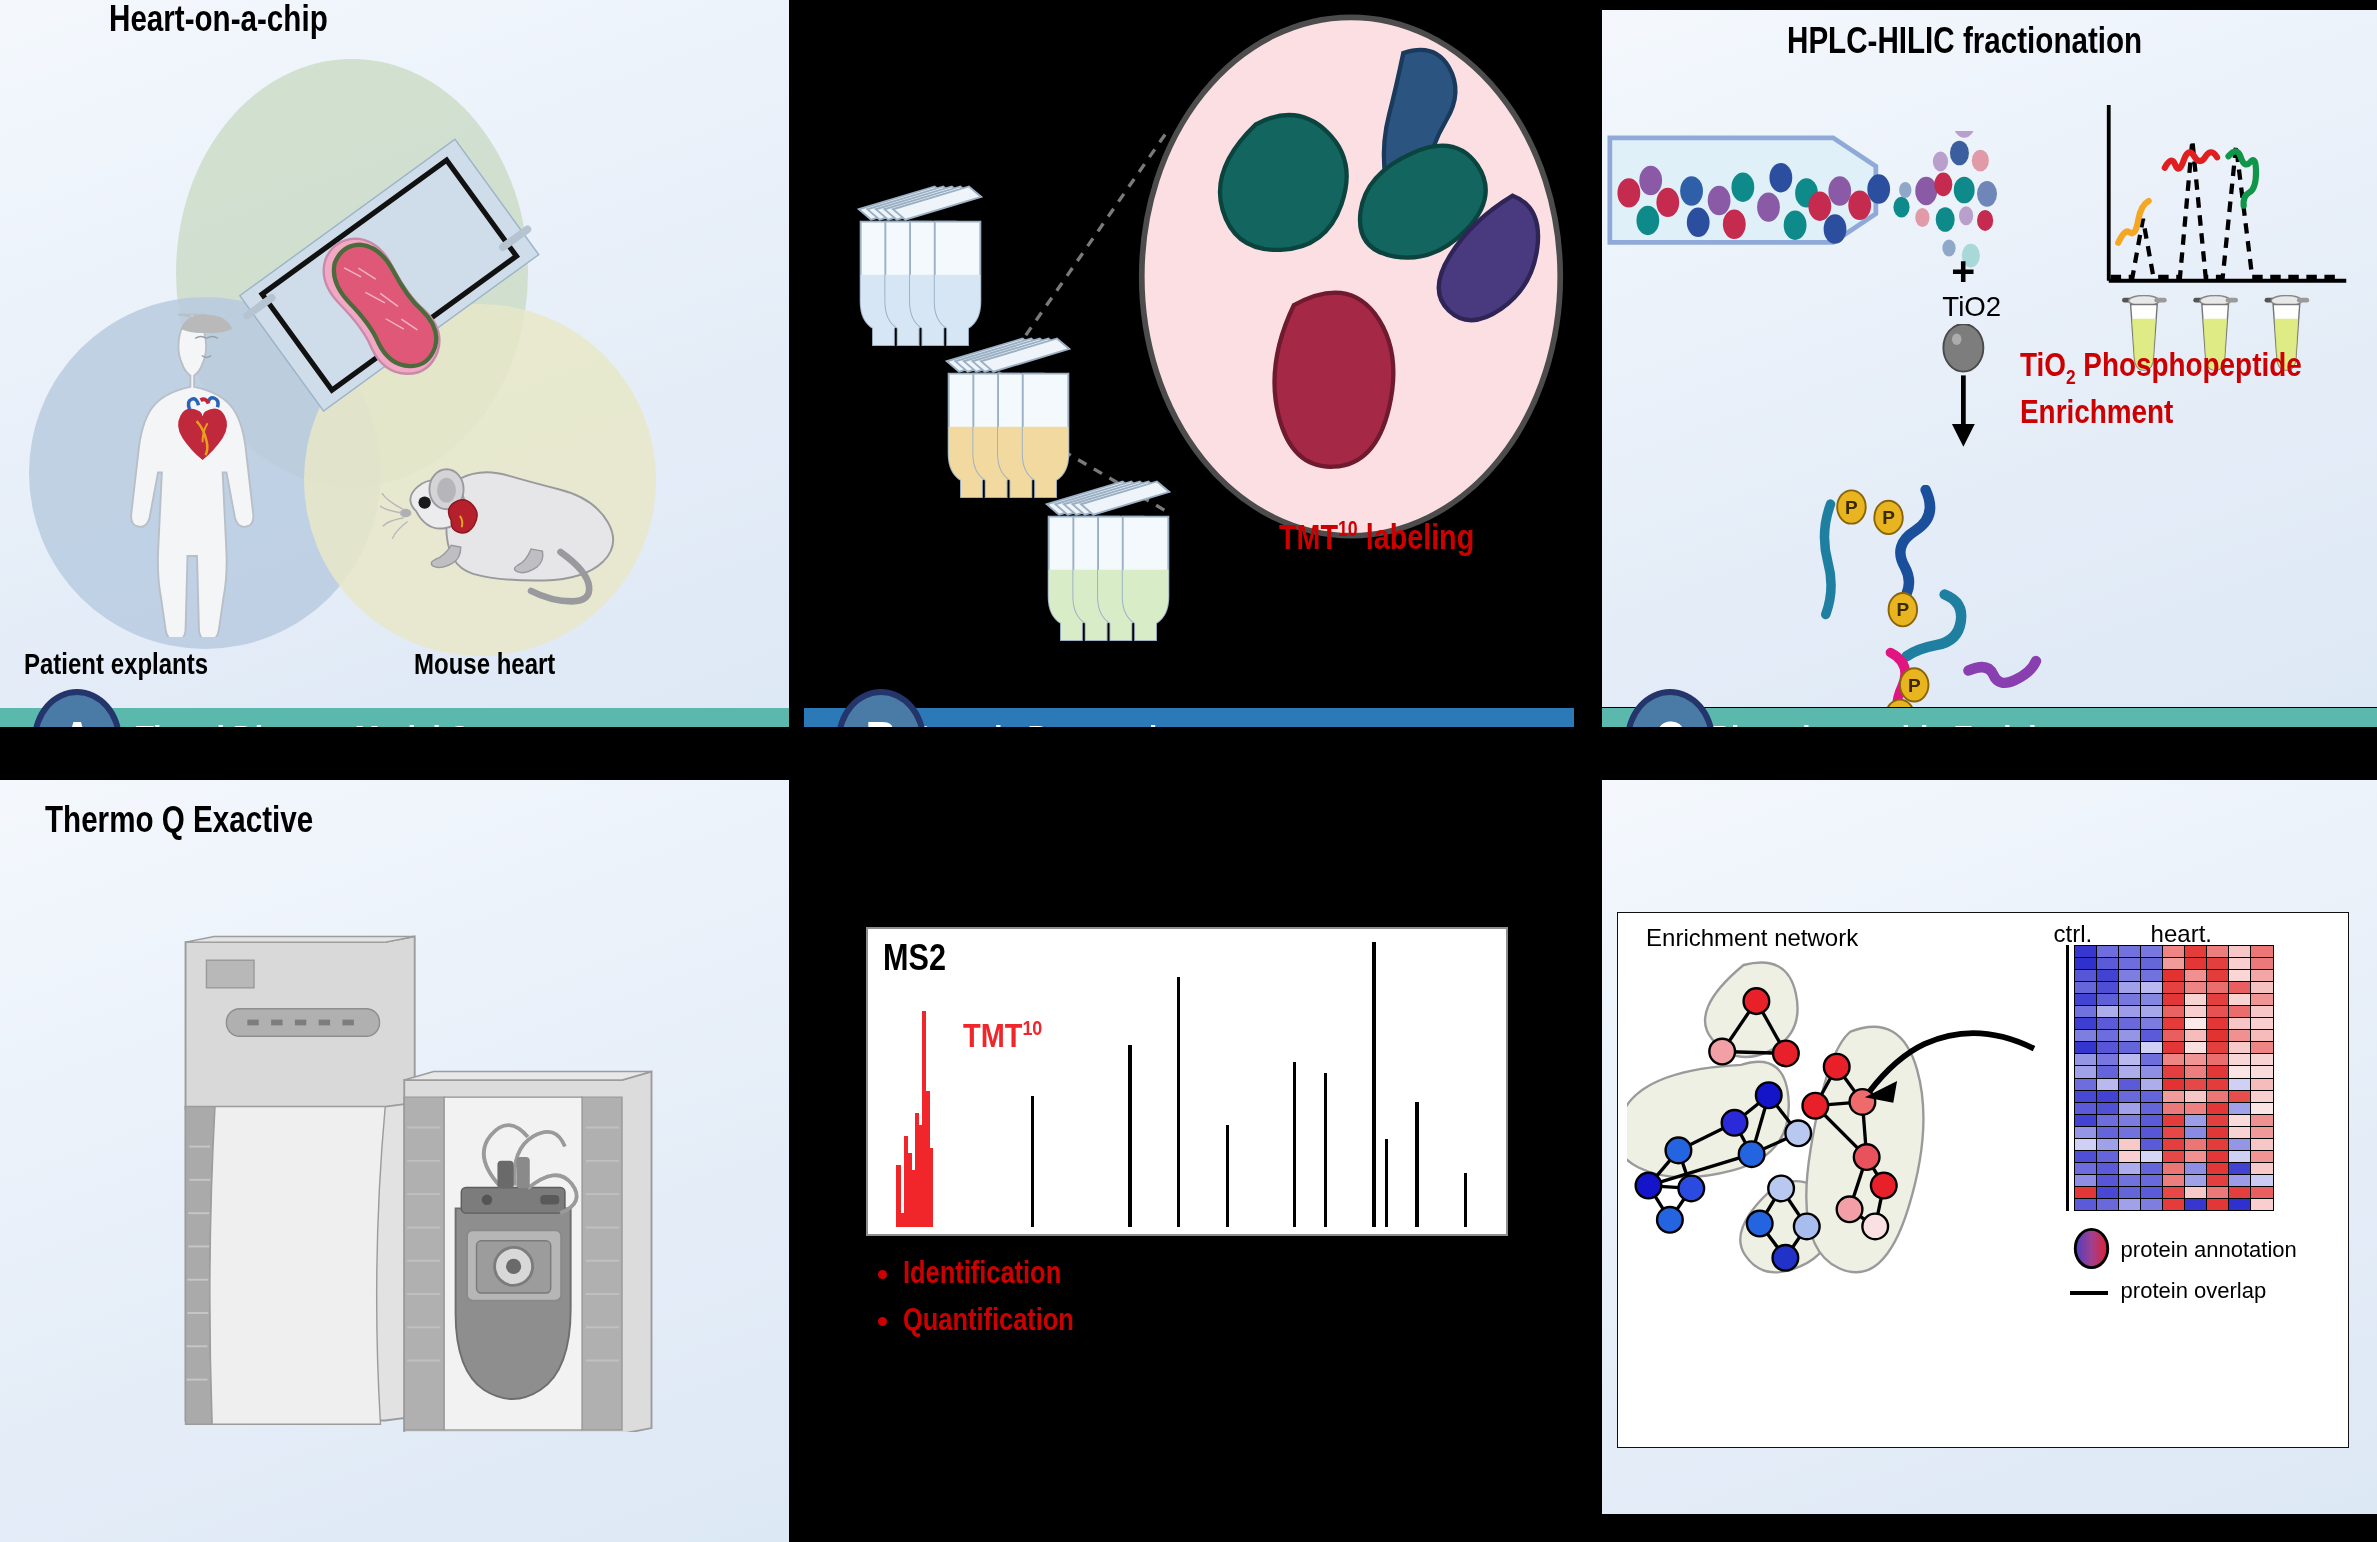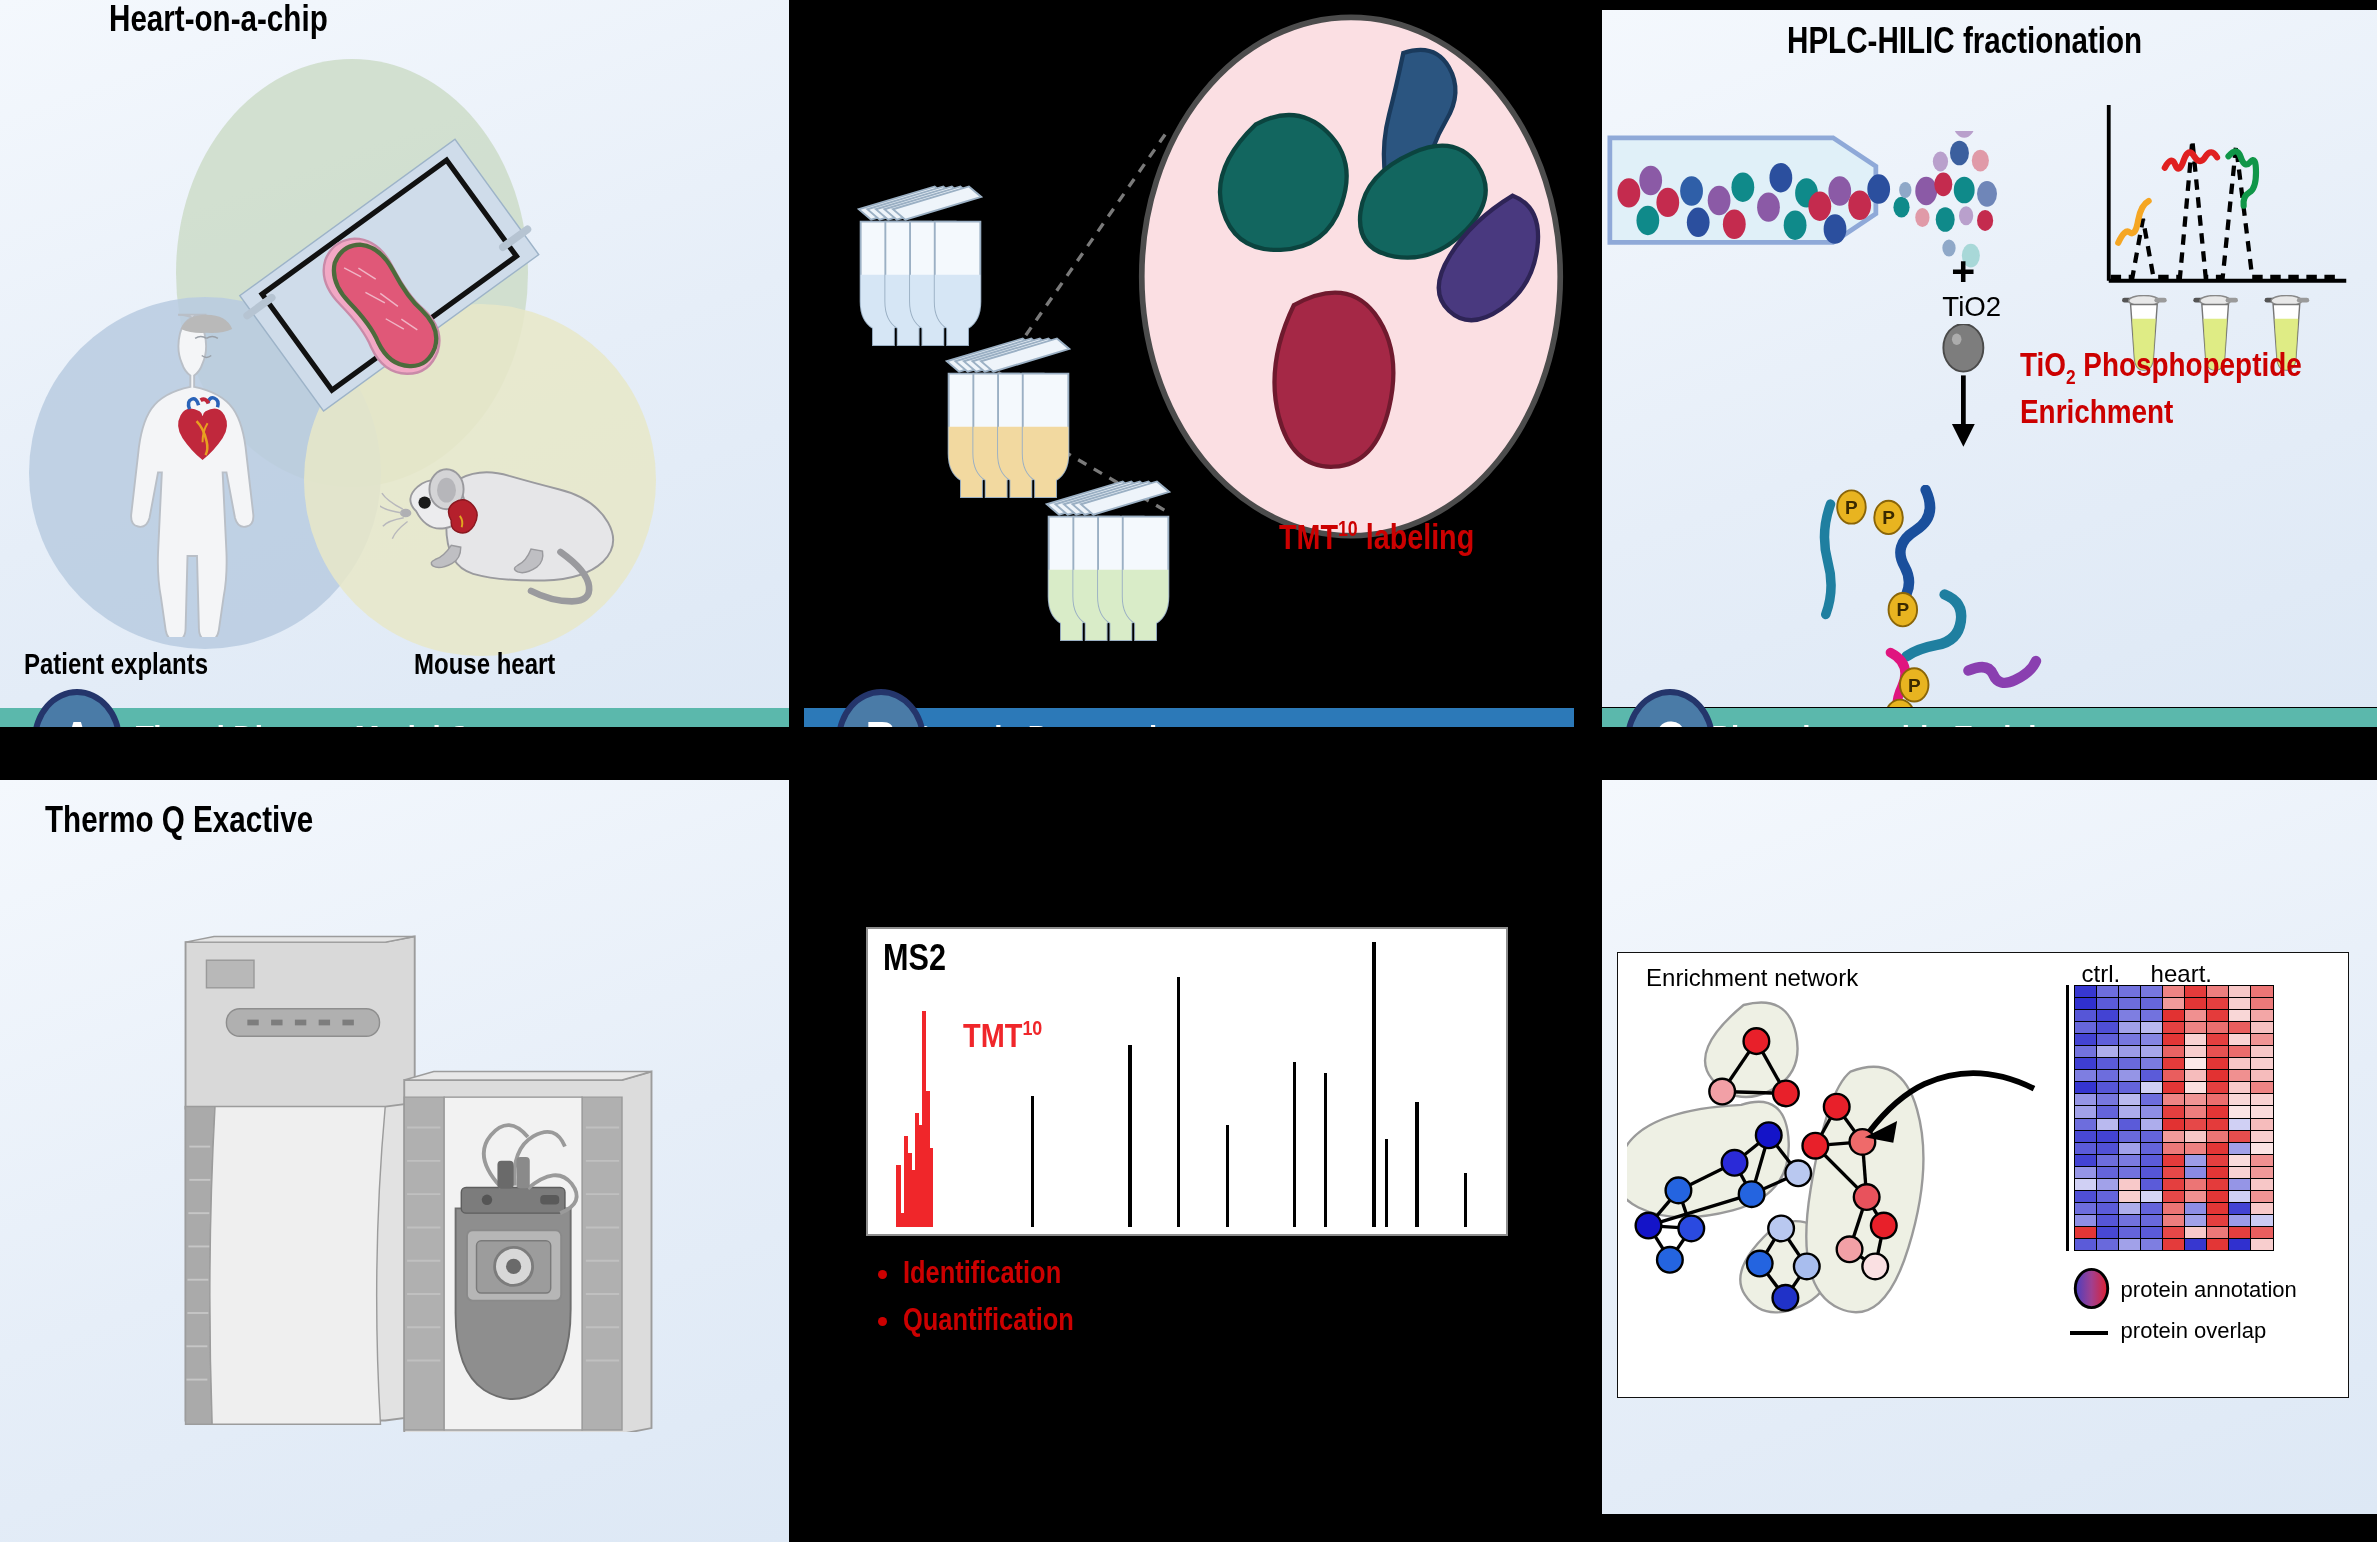--- a/index.html
+++ b/index.html
@@ -546,21 +546,21 @@
           </ul>
       </div>
     </div>
 
   </div>
 
   <div class="panel" style="left:1588px;top:780px;width:808px;height:762px;">
     <div class="pbody" style="background:#000;">
       <div class="pbody bg-light" style="left:14.3px;right:19px;top:0;bottom:28.5px;">
 
-        <div class="fbox" style="left:14.3px;top:132px;width:732px;height:446px;margin-top:40px;">
+        <div class="fbox" style="left:14.3px;top:132px;width:732px;height:536px;">
 
           <div class="netlbl" style="left:28.5px;top:10.5px;">Enrichment network</div>
 
           <svg id="netsvg" style="position:absolute;left:9.5px;top:33px;" width="428" height="347" viewBox="0 0 900 730">
             <g fill="#eef0e4" stroke="#9a9a9a" stroke-width="5">
               <path d="M245 40 q92-24 110 60 q18 84-54 120 q-72 36-122-24 q-50-60 66-156 z"></path>
               <path d="M240 250 q96-30 100 80 q4 110-118 142 q-122 32-198-6 q-76-38-30-122 q46-84 246-94 z"></path>
               <path d="M318 500 q88-24 106 58 q18 82-60 116 q-78 34-116-24 q-38-58 70-150 z"></path>
               <path d="M470 180 q106-40 140 80 q34 120-18 290 q-52 170-146 128 q-94-42-60-250 q34-208 84-248 z"></path>
             </g>
@@ -615,21 +615,21 @@
               <circle cx="495" cy="328" r="27" fill="#ef6a6a"></circle>
               <circle cx="504" cy="444" r="27" fill="#e8525c"></circle>
               <circle cx="540" cy="504" r="27" fill="#e8202a"></circle>
               <circle cx="468" cy="554" r="27" fill="#f2a0a6"></circle>
               <circle cx="522" cy="590" r="27" fill="#fae0e2"></circle>
             </g>
             <path d="M856 216 q-120-60-230-10 q-60 28-116 100" fill="none" stroke="#000" stroke-width="12"></path>
             <polygon points="500,318 568,284 560,330" fill="#000"></polygon>
           </svg>
 
-          <div class="hmhdr" style="left:464px;top:6.7px;">ctrl.</div>
+          <div class="hmhdr" style="left:436px;top:6.7px;">ctrl.</div>
           <div class="hmhdr" style="left:533px;top:6.7px;">heart.</div>
           <div style="position:absolute;left:448px;top:32px;width:3.3px;height:266px;background:#000;"></div>
           <div class="hm" id="heatmap" style="left: 456px; top: 32px; width: 200px; height: 266px; grid-template-columns: repeat(9, 1fr); grid-template-rows: repeat(22, 1fr);">
               <div style="background: rgb(55, 55, 208);"></div>
               <div style="background: rgb(109, 109, 221);"></div>
               <div style="background: rgb(114, 114, 222);"></div>
               <div style="background: rgb(119, 119, 223);"></div>
               <div style="background: rgb(238, 132, 132);"></div>
               <div style="background: rgb(228, 59, 59);"></div>
               <div style="background: rgb(237, 126, 126);"></div>

